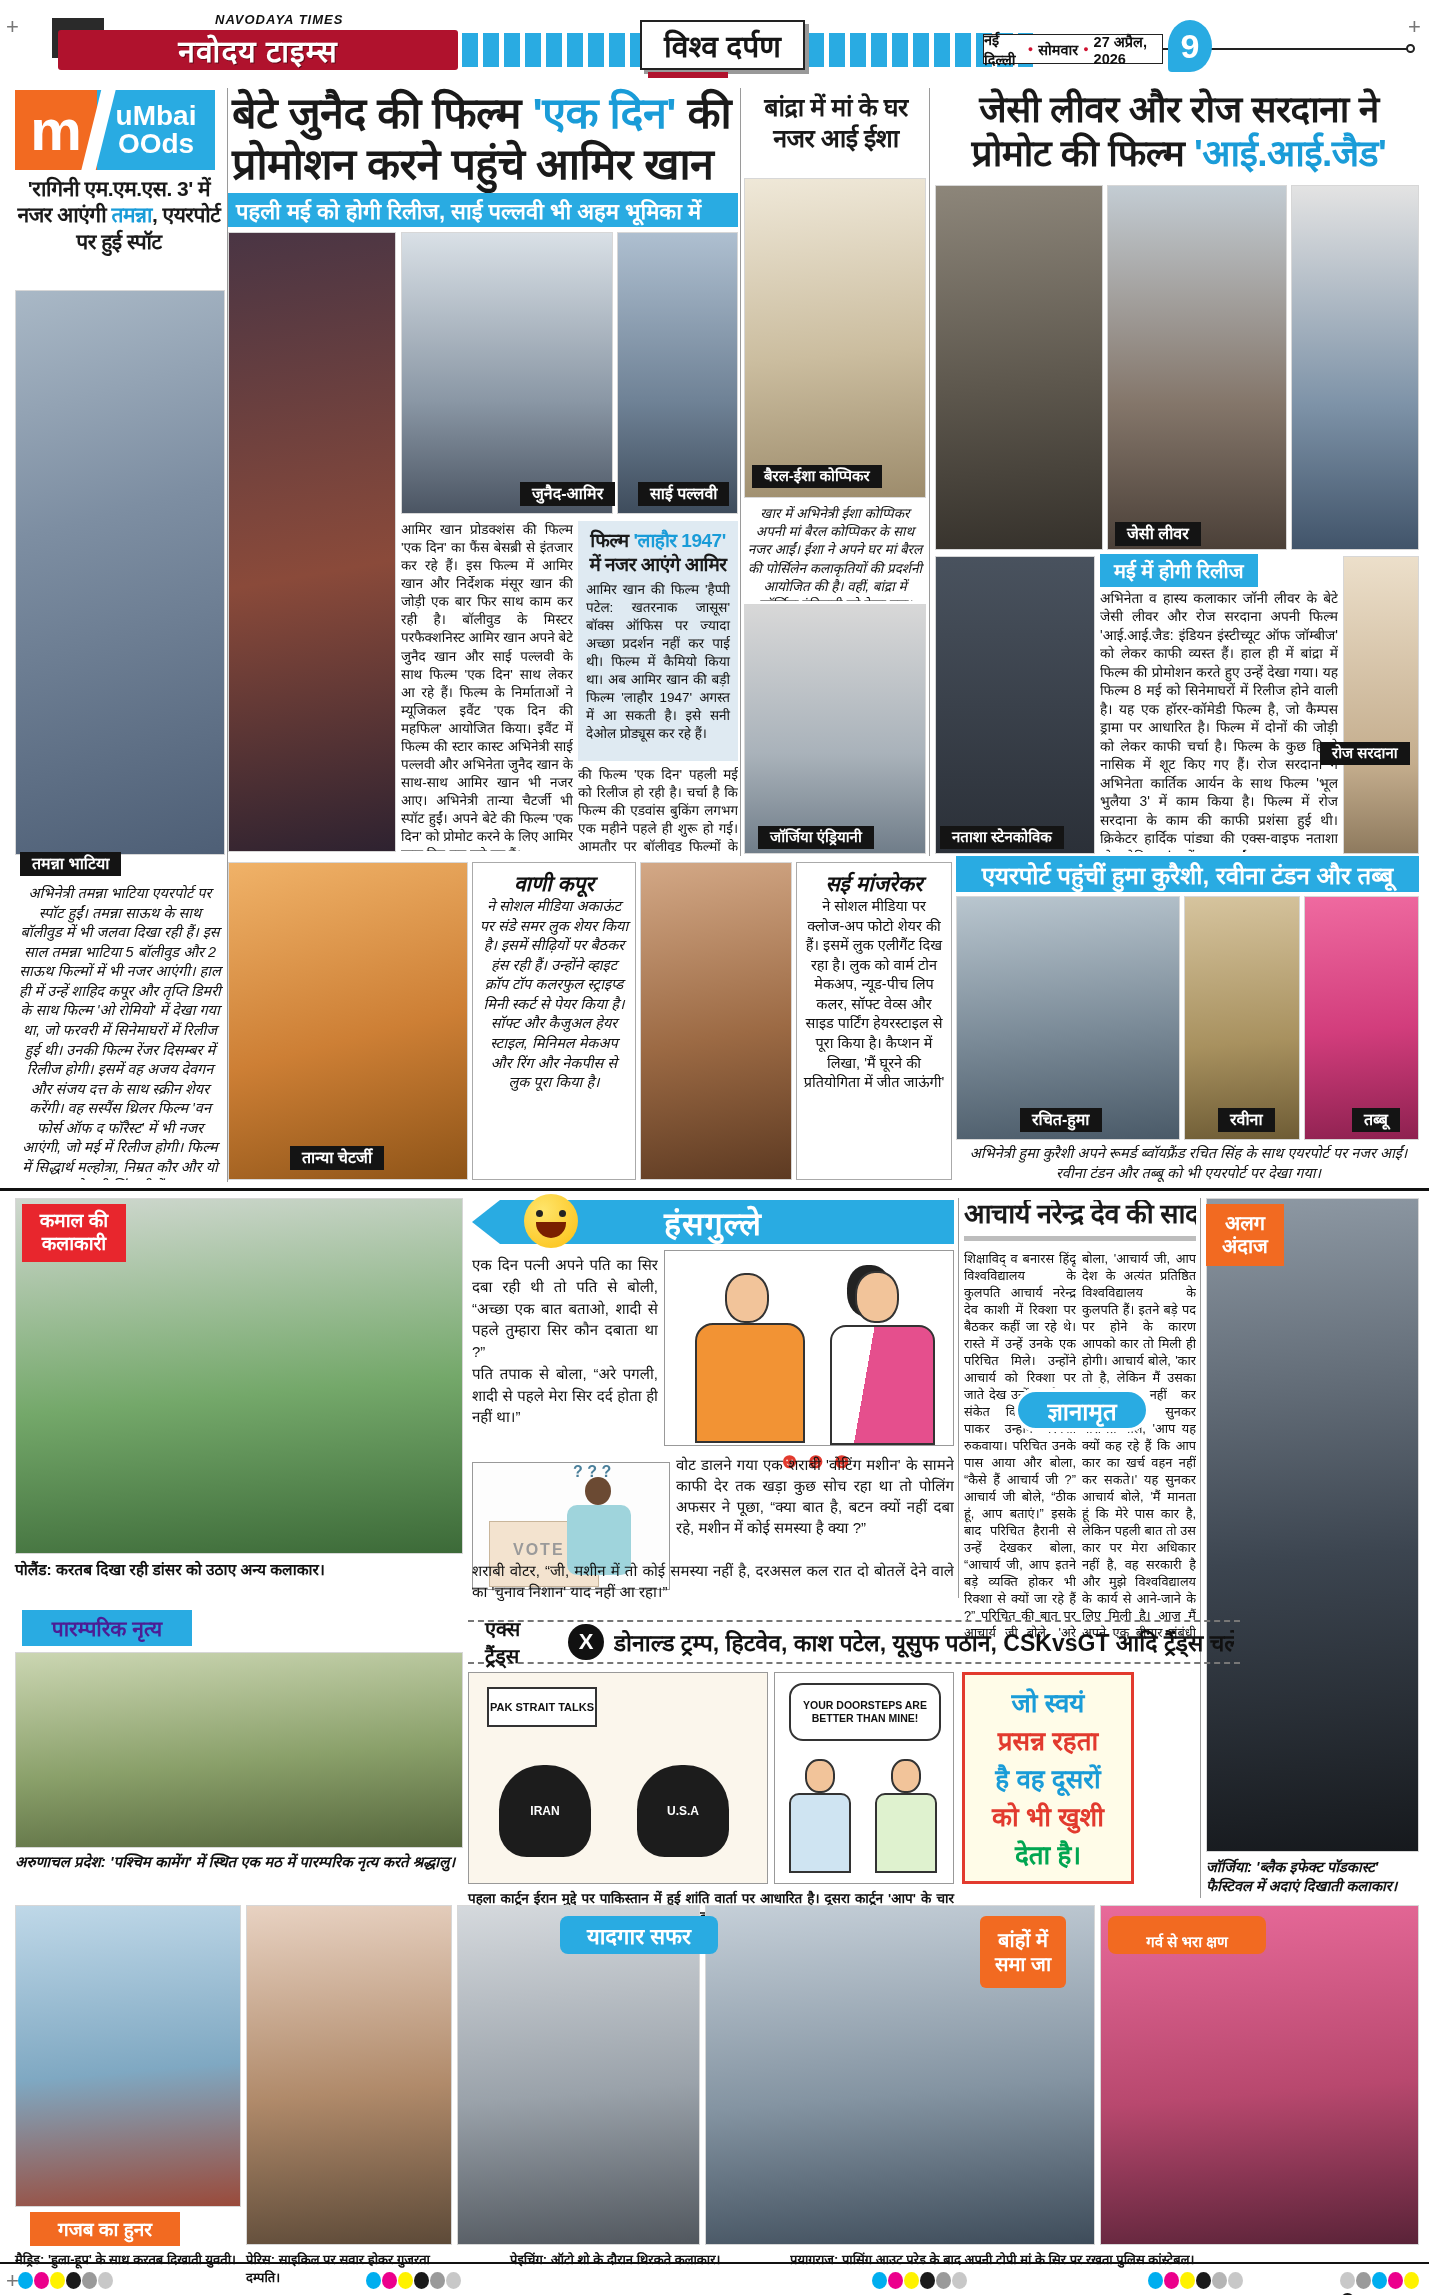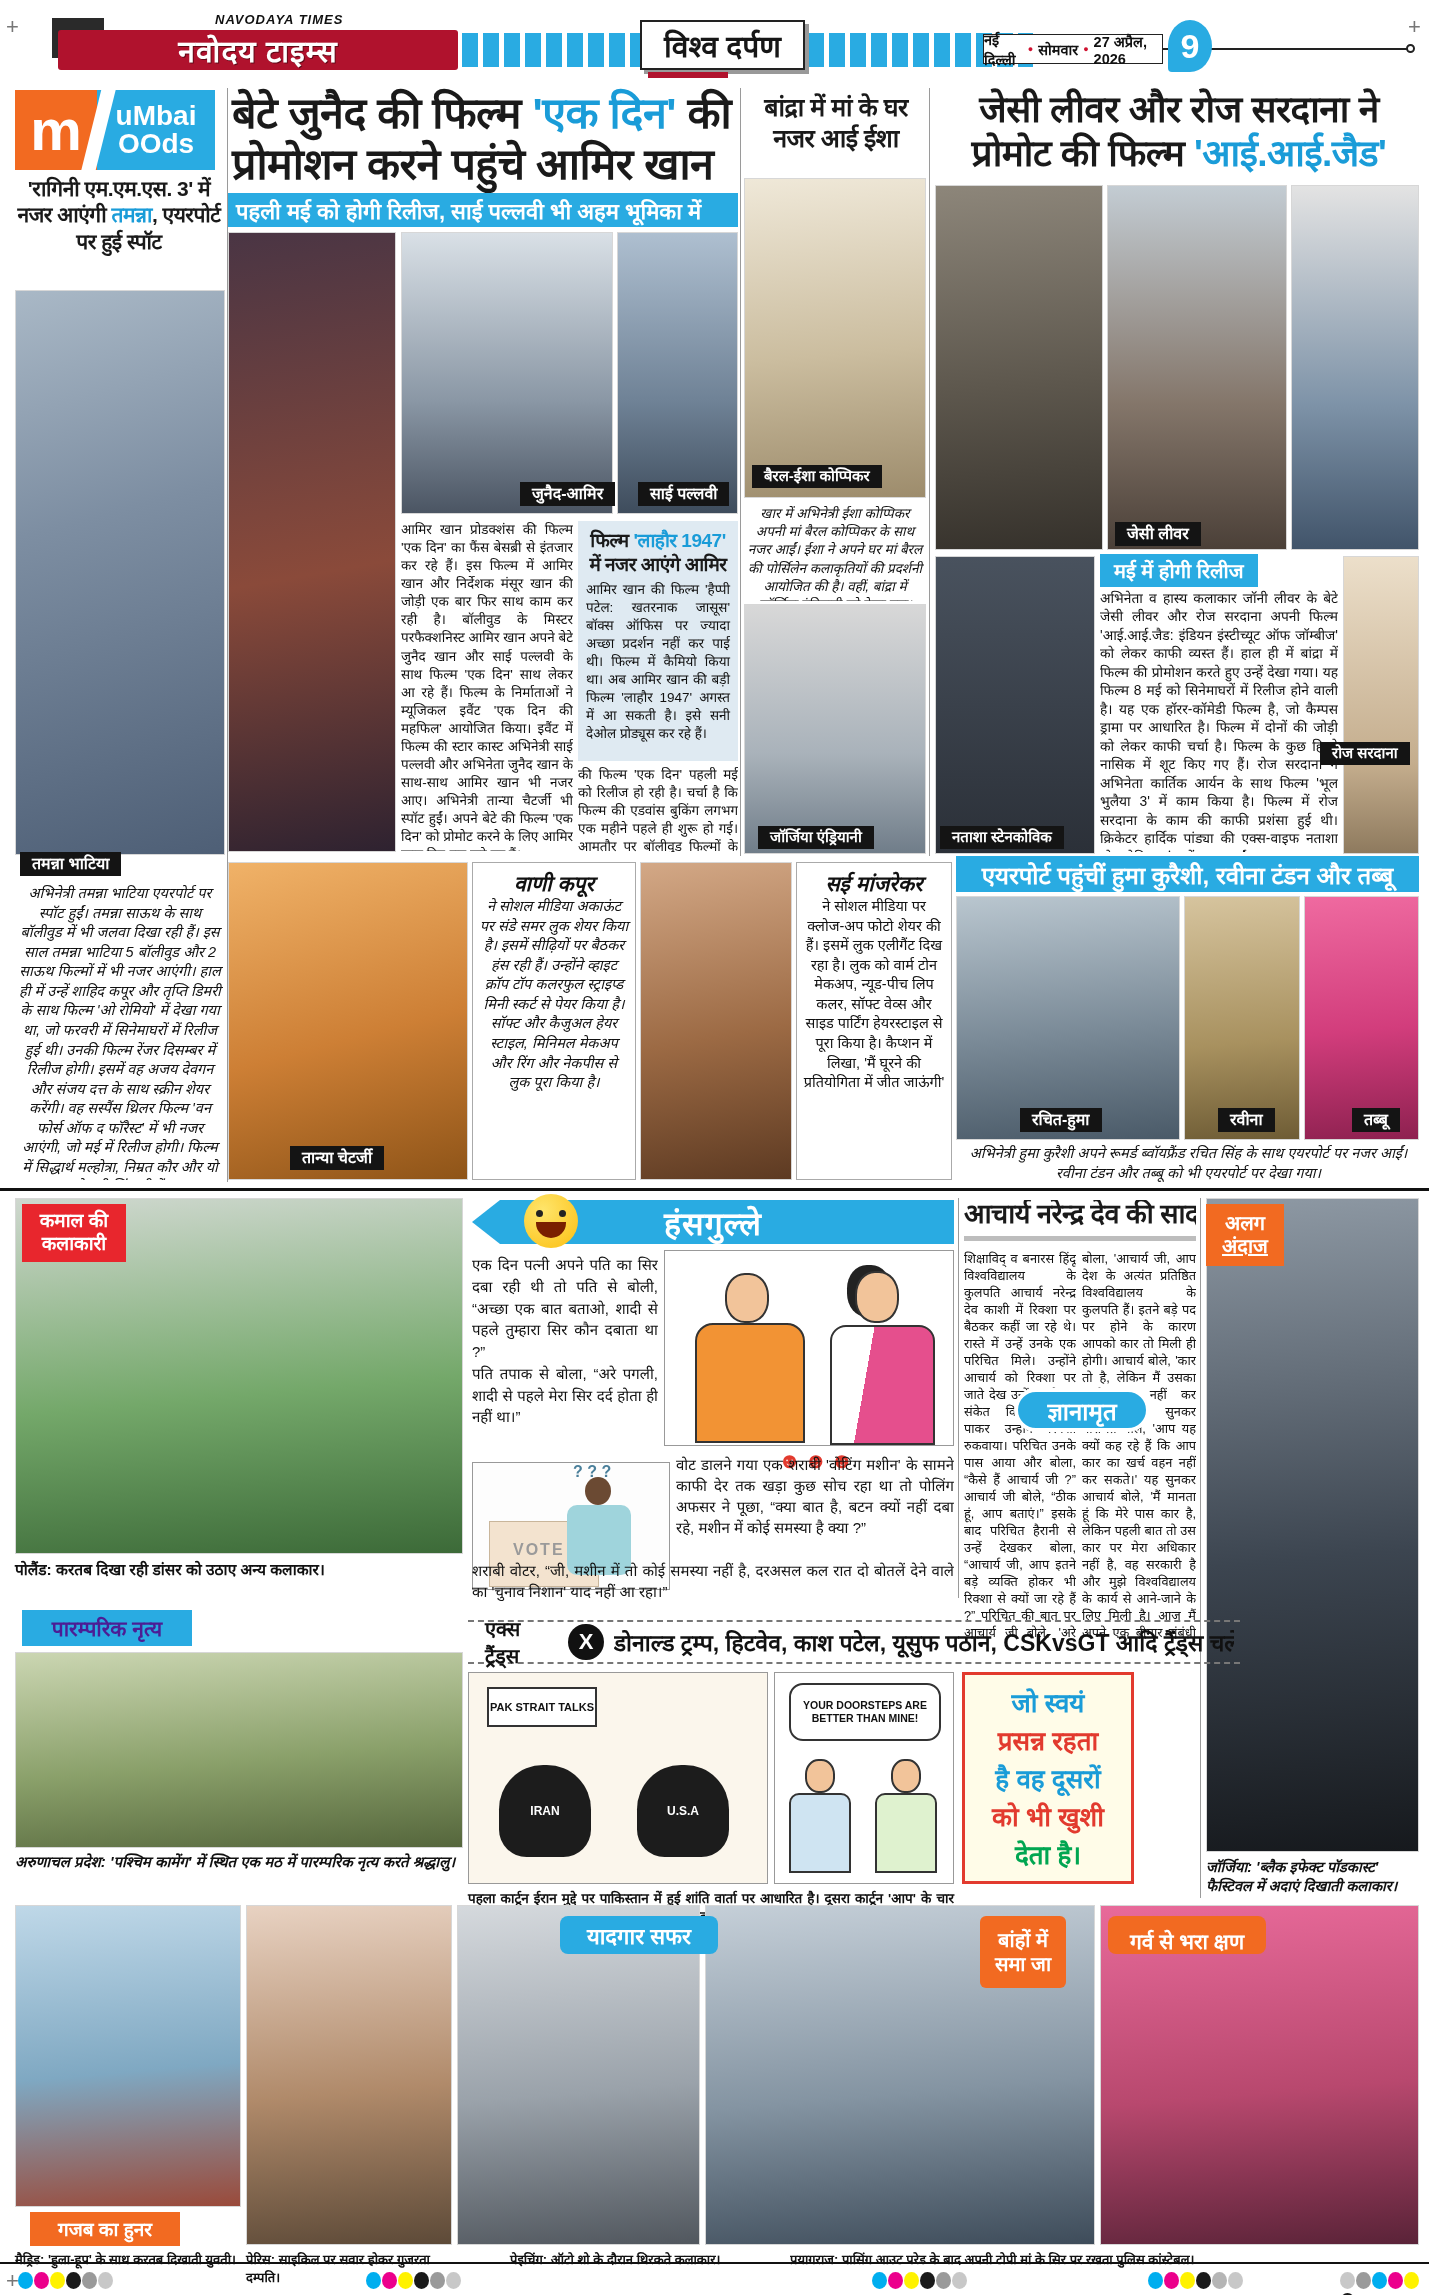--- a/index.html
+++ b/index.html
@@ -205,21 +205,21 @@
   <div class="abs" style="left:1014px;top:1388px;width:136px;height:44px;background:#29abe2;border:4px solid #fff;border-radius:22px;
               display:flex;align-items:center;justify-content:center;z-index:4;">
     <span style="color:#fff;font-weight:bold;font-size:24px;">ज्ञानामृत</span>
   </div>
 
   <div class="vrule" style="left:1200px;top:1198px;height:700px;"></div>
 
   <div class="photo" style="left:1206px;top:1198px;width:213px;height:654px;background:linear-gradient(175deg,#8e99a4 0%,#3c4550 55%,#16191d 100%);"></div>
   <div class="abs" style="left:1206px;top:1204px;width:78px;height:62px;background:#f26a21;display:flex;flex-direction:column;align-items:center;justify-content:center;line-height:1.15;">
     <span style="color:#fff;font-weight:bold;font-size:20px;">अलग</span>
-    <span style="color:#fff;font-weight:bold;font-size:20px;text-decoration:underline;">अंदाज</span>
+    <span style="color:#fff;font-weight:bold;font-size:20px;">अंदाज</span>
   </div>
   <div class="abs" style="left:1206px;top:1858px;width:213px;font-weight:bold;font-style:italic;font-size:14.5px;line-height:1.3;">जॉर्जिया: 'ब्लैक इफेक्ट पॉडकास्ट' फैस्टिवल में अदाएं दिखाती कलाकार।</div>
 
   <div class="abs" style="left:22px;top:1610px;width:170px;height:36px;background:#29abe2;display:flex;align-items:center;justify-content:center;">
     <span style="color:#4c1d95;font-weight:bold;font-size:21px;">पारम्परिक नृत्य</span>
   </div>
   <div class="photo" style="left:15px;top:1652px;width:448px;height:196px;background:linear-gradient(175deg,#cbd6b2 0%,#8aa06a 55%,#55663c 100%);"></div>
   <div class="abs" style="left:15px;top:1852px;width:448px;font-weight:bold;font-style:italic;font-size:15px;line-height:1.3;">अरुणाचल प्रदेश: 'पश्चिम कामेंग' में स्थित एक मठ में पारम्परिक नृत्य करते श्रद्धालु।</div>
 
   <div class="abs" style="left:468px;top:1620px;width:772px;height:44px;border-top:2px dashed #777;border-bottom:2px dashed #777;
@@ -280,21 +280,21 @@
   <div class="photo" style="left:457px;top:1905px;width:243px;height:340px;background:linear-gradient(175deg,#d5d9dd 0%,#9aa2aa 55%,#51575e 100%);"></div>
   <div class="abs" style="left:510px;top:2250px;width:260px;font-weight:bold;font-size:13px;">पेइचिंग: ऑटो शो के दौरान थिरकते कलाकार।</div>
 
   <div class="photo" style="left:705px;top:1905px;width:390px;height:340px;background:linear-gradient(175deg,#c5cfd8 0%,#8494a2 55%,#3e4c5a 100%);"></div>
   <div class="abs" style="left:980px;top:1916px;width:86px;height:72px;background:#f26a21;border-radius:6px;display:flex;align-items:center;justify-content:center;text-align:center;z-index:4;">
     <span style="color:#fff;font-weight:bold;font-size:20px;line-height:1.2;">बांहों में समा जा</span>
   </div>
 
   <div class="photo" style="left:1100px;top:1905px;width:319px;height:340px;background:linear-gradient(175deg,#e86a9a 0%,#b8486e 55%,#5a2338 100%);"></div>
   <div class="abs" style="left:1108px;top:1916px;width:158px;height:38px;background:#f26a21;border-radius:8px;display:flex;align-items:center;justify-content:center;z-index:4;">
-    <span style="color:#fff;font-weight:bold;font-size:21px;margin-top:12px;">गर्व से भरा क्षण</span>
+    <span style="color:#fff;font-weight:bold;font-size:15px;margin-top:12px;">गर्व से भरा क्षण</span>
   </div>
   <div class="abs" style="left:790px;top:2250px;width:630px;font-weight:bold;font-size:13px;white-space:nowrap;overflow:hidden;">प्रयागराज: पासिंग आउट परेड के बाद अपनी टोपी मां के सिर पर रखता पुलिस कांस्टेबल।</div>
 
   <div class="hrule" style="top:2262px;height:2px;"></div>
 
   <div class="abs regmarks" style="left:0;top:2272px;width:1429px;height:20px;">
     <div style="position:absolute;left:18px;"><span style="background:#00aeef;"></span><span style="background:#ec008c;"></span><span style="background:#fff200;"></span><span style="background:#1a1a1a;"></span><span style="background:#9a9a9a;"></span><span style="background:#c8c8c8;"></span></div>
     <div style="position:absolute;left:366px;"><span style="background:#00aeef;"></span><span style="background:#ec008c;"></span><span style="background:#fff200;"></span><span style="background:#1a1a1a;"></span><span style="background:#9a9a9a;"></span><span style="background:#c8c8c8;"></span></div>
     <div style="position:absolute;left:872px;"><span style="background:#00aeef;"></span><span style="background:#ec008c;"></span><span style="background:#fff200;"></span><span style="background:#1a1a1a;"></span><span style="background:#9a9a9a;"></span><span style="background:#c8c8c8;"></span></div>
     <div style="position:absolute;left:1148px;"><span style="background:#00aeef;"></span><span style="background:#ec008c;"></span><span style="background:#fff200;"></span><span style="background:#1a1a1a;"></span><span style="background:#b5b5b5;"></span><span style="background:#c8c8c8;"></span></div>

